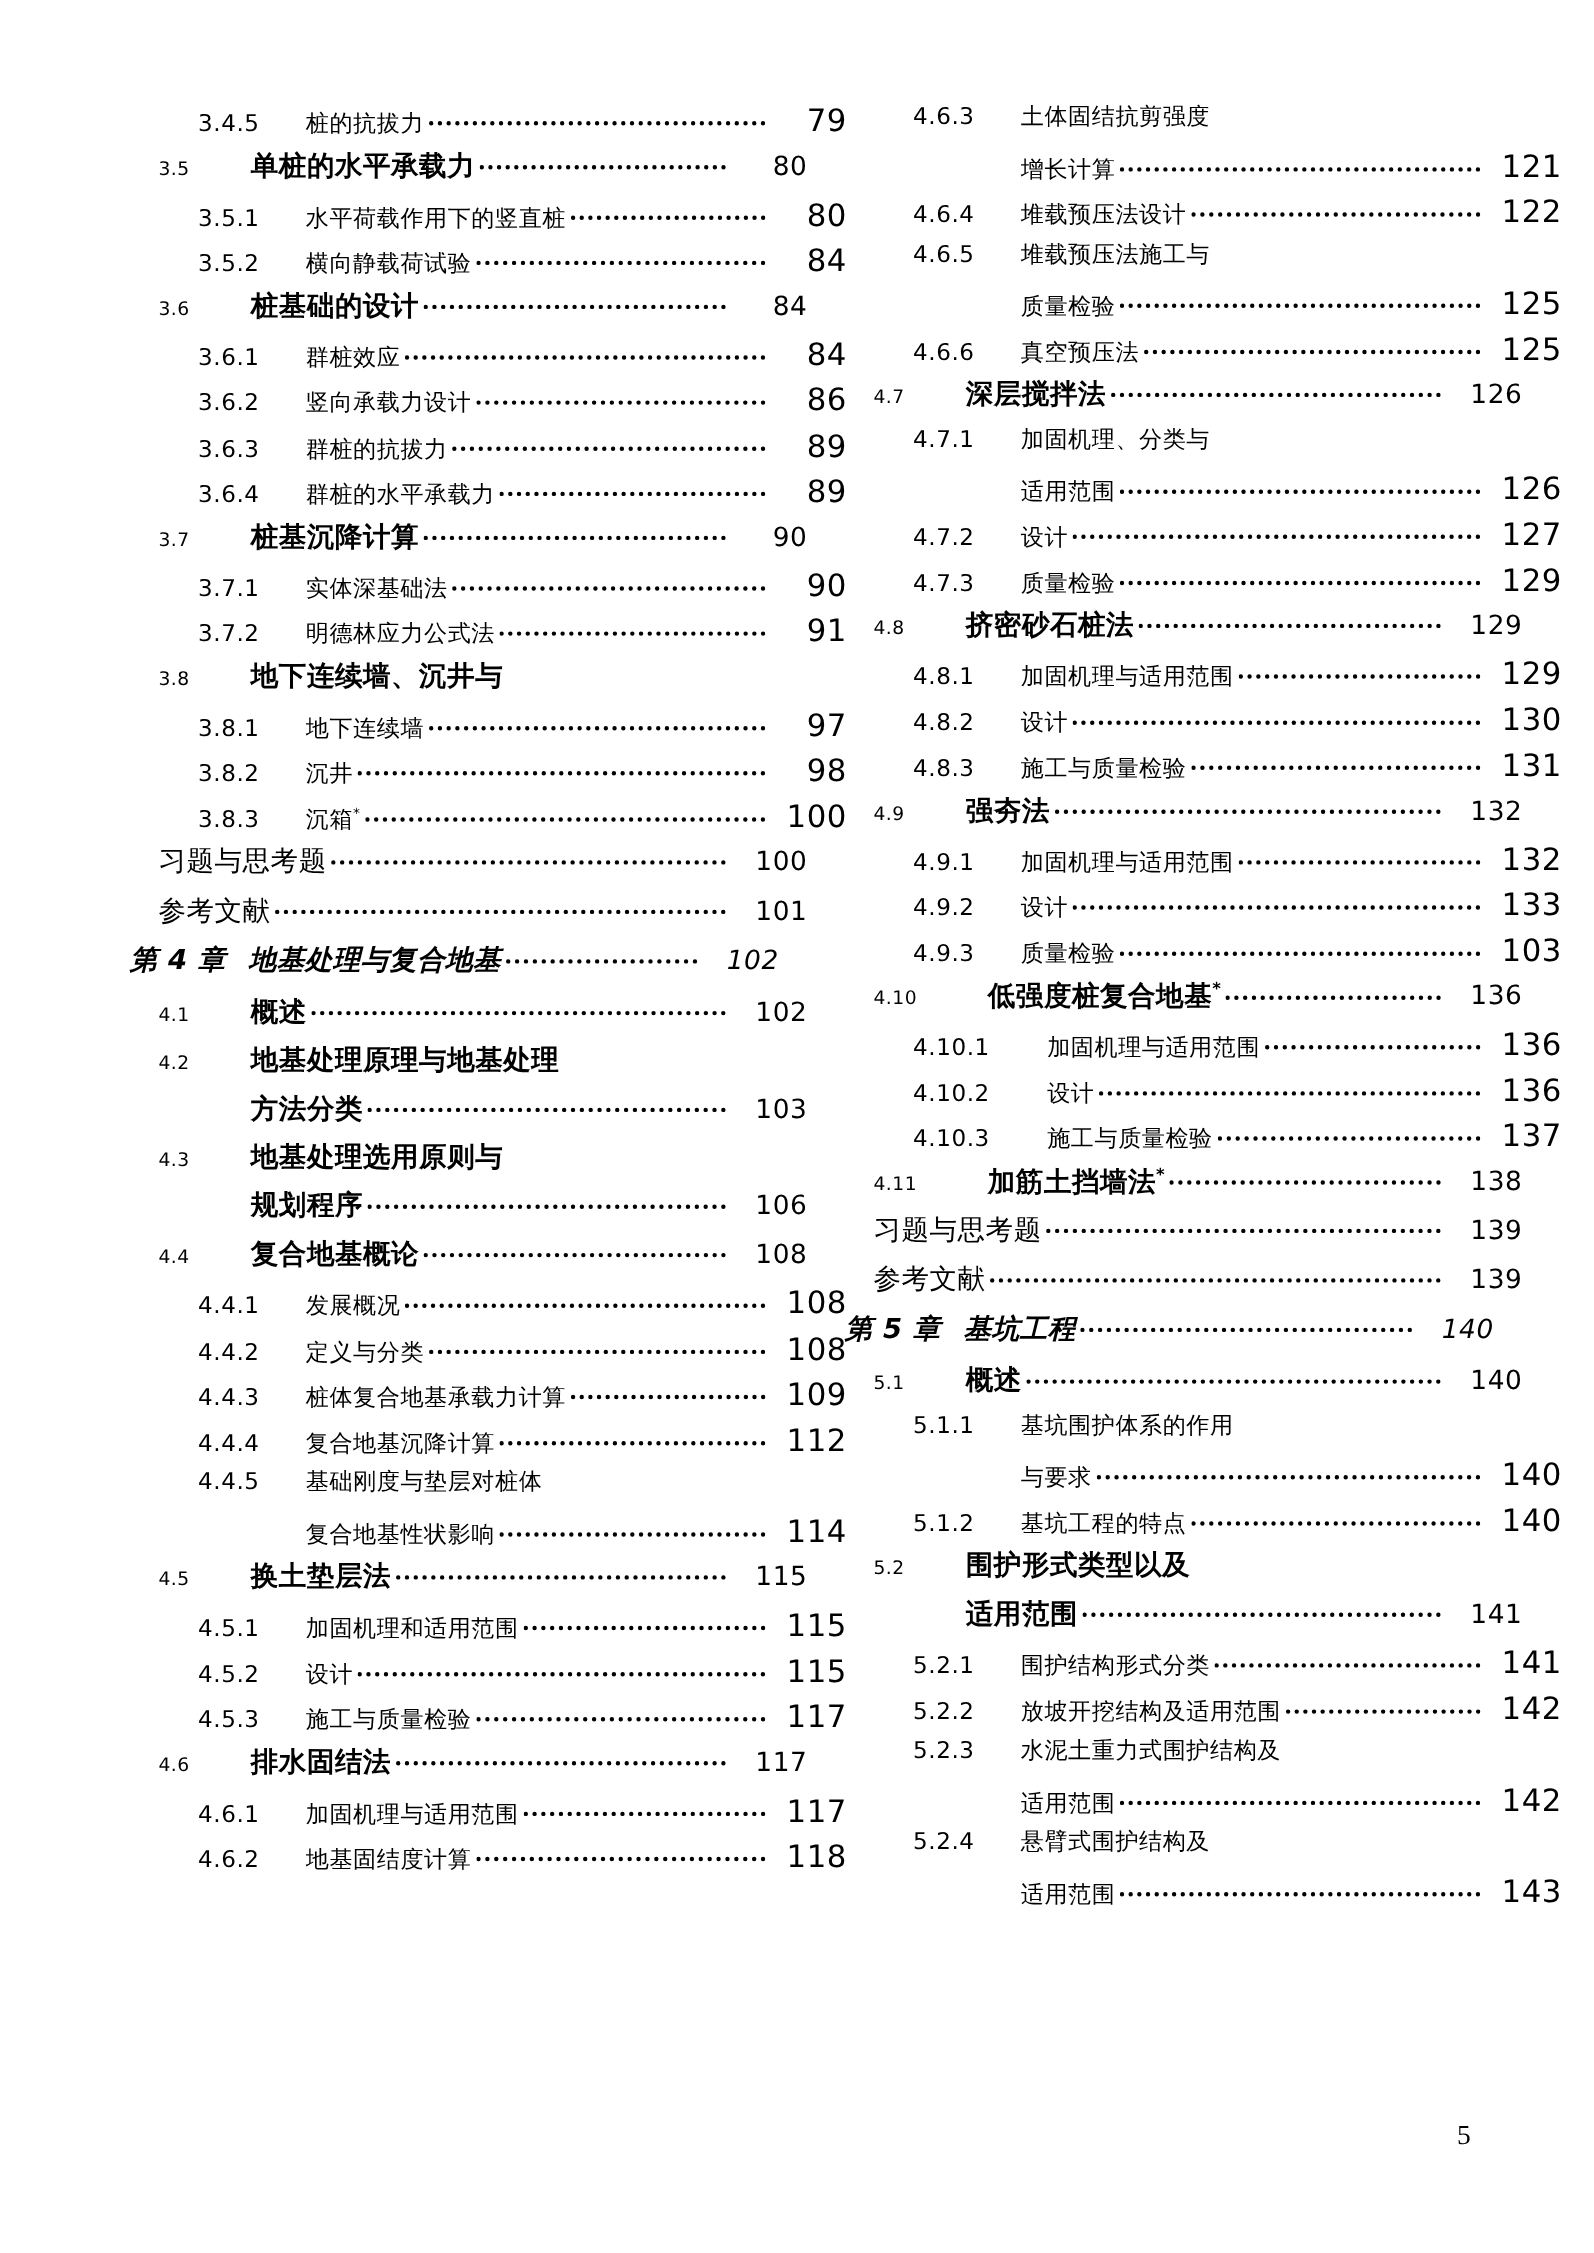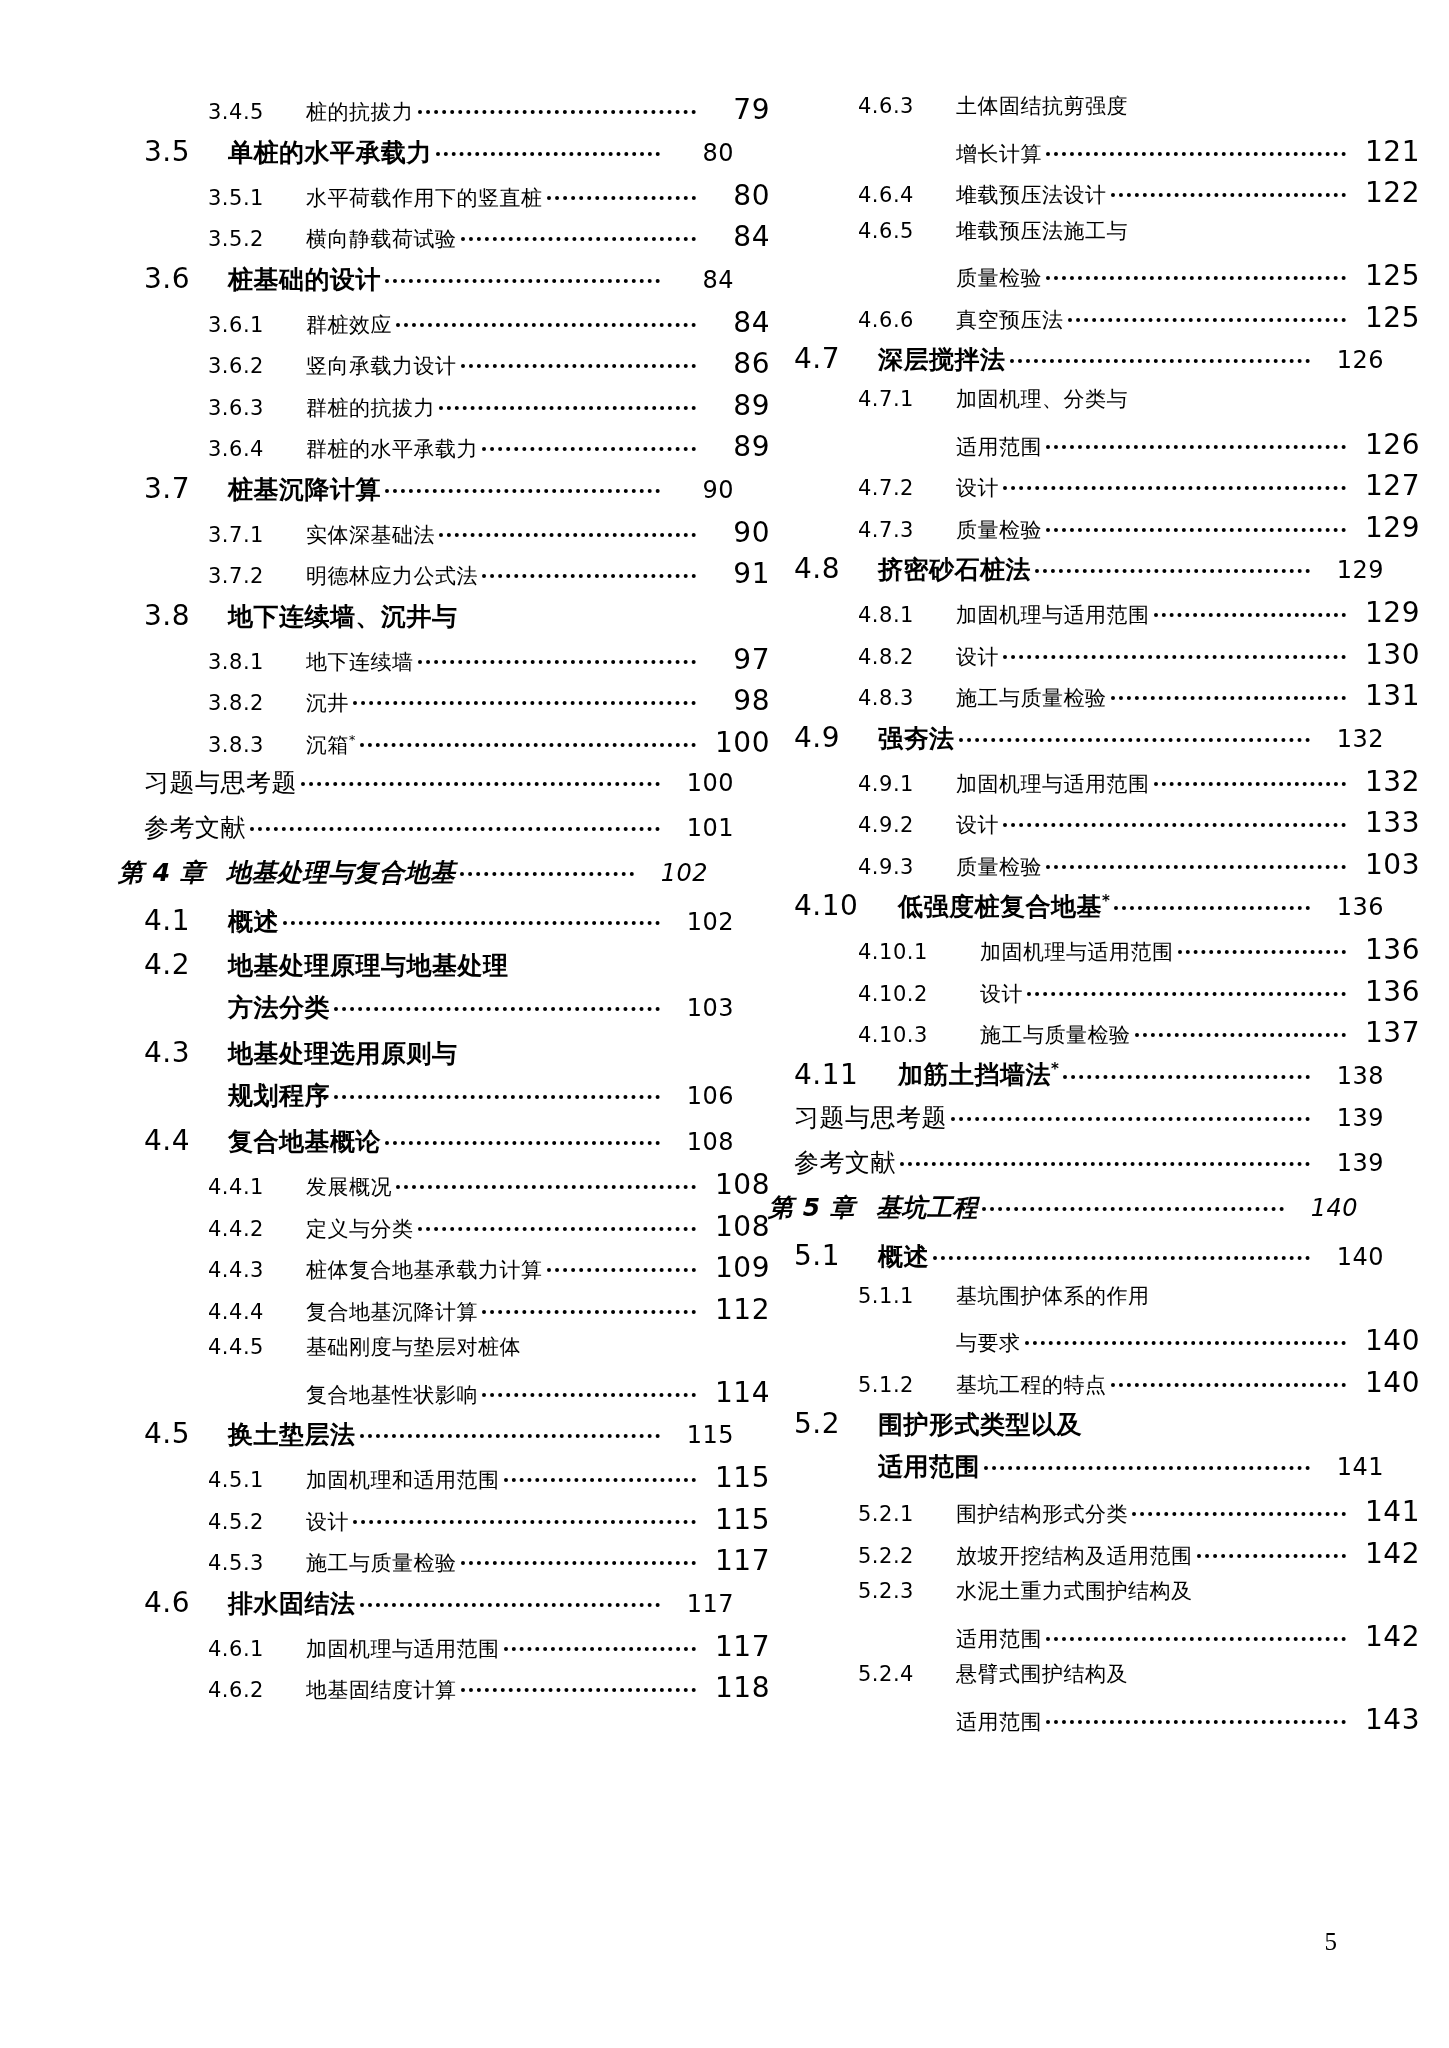--- a/index.html
+++ b/index.html
@@ -72,27 +72,27 @@
   .lv-chapter .num,.lv-chapter .title{
     font-weight:bold;
     font-size:25px;
   }
   .lv-chapter{ padding-left:0px; height:47px;font-style:italic; }
   .lv-chapter .num{ width:108px; }
   .lv-chapter .pg{ width:70px; font-weight:normal; font-size:24px;}
 
   
   .lv2 { padding-left:26px; height:44px; }
-  .lv2 .num { width:84px; font-size:28px; }
+  .lv2 .num { width:84px; font-size:17px; }
   .lv2 .title { font-size:25px;font-weight:bold; }
   .lv2 .pg { width:70px; font-size:24px; }
 
   
   .lv3 { padding-left:62px; height:41.5px; }
-  .lv3 .num { width:98px; font-size:21px;margin-left:28px; }
+  .lv3 .num { width:98px; font-size:21px; }
   .lv3 .title { font-size:21px; }
   .lv3 .pg { width:70px; font-size:28px;text-align:right; }
 
   
   .lv2.wide .num { width:104px; }
   .lv3.wide .num { width:122px; }
 
   
   .lv-back { padding-left:26px; height:45px; }
   .lv-back .title { font-size:25px; }

